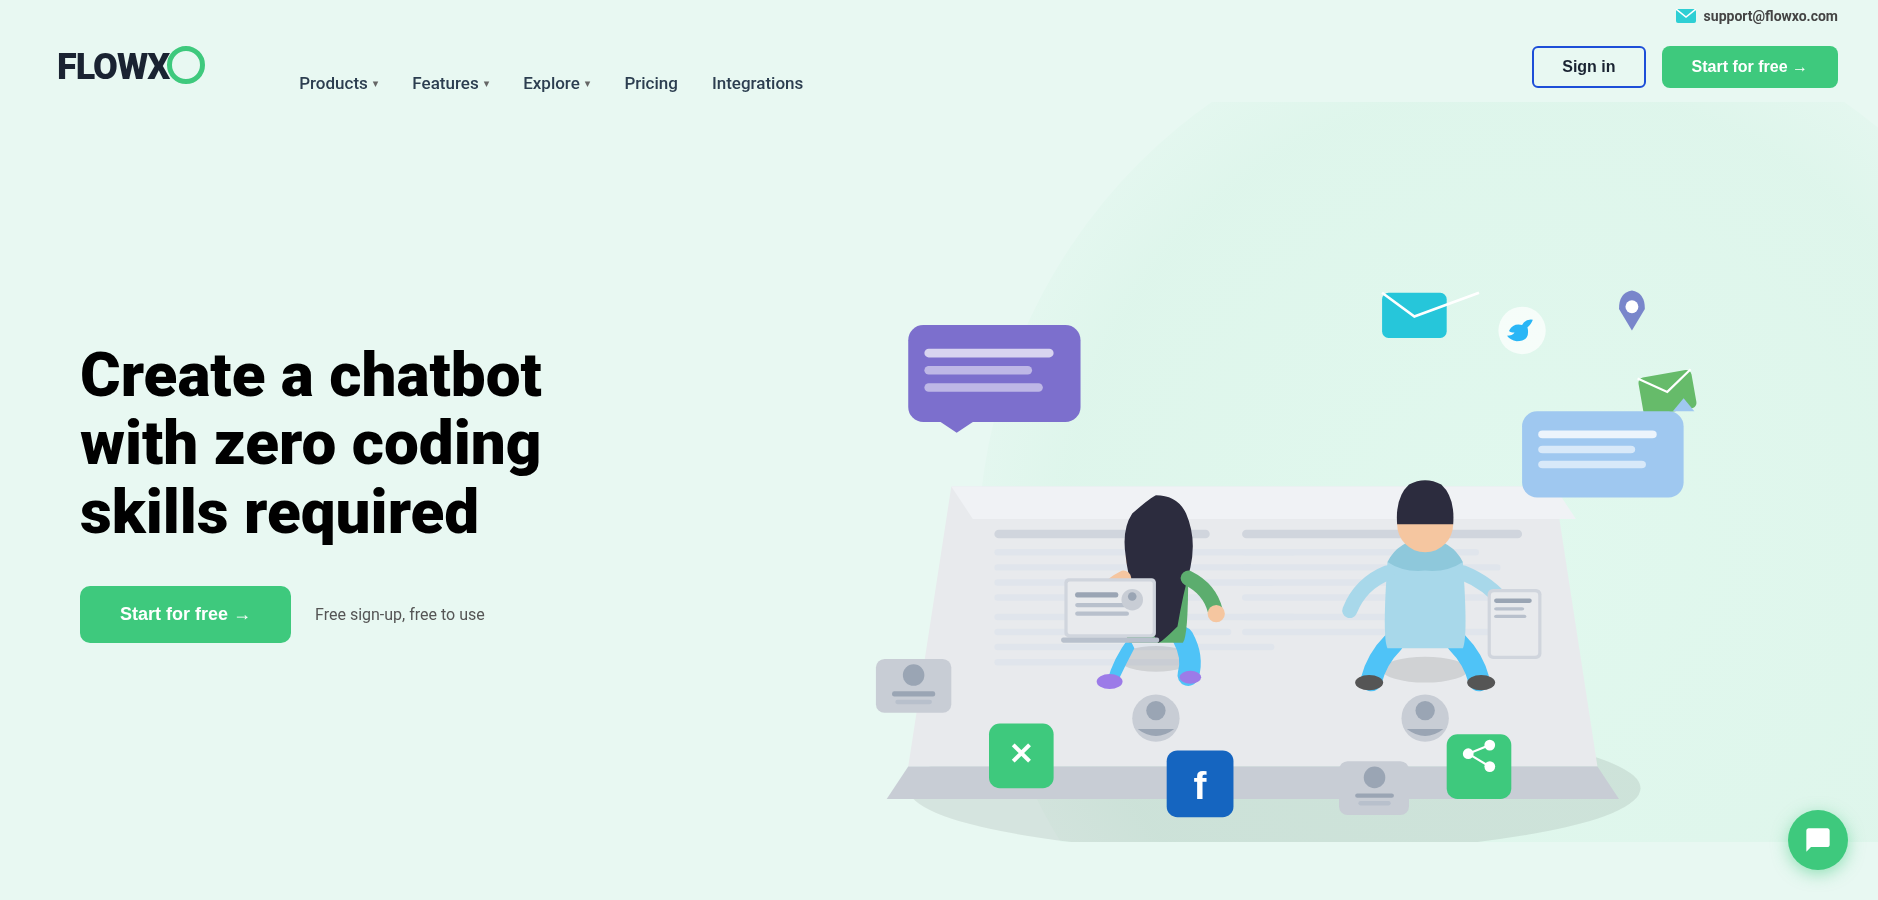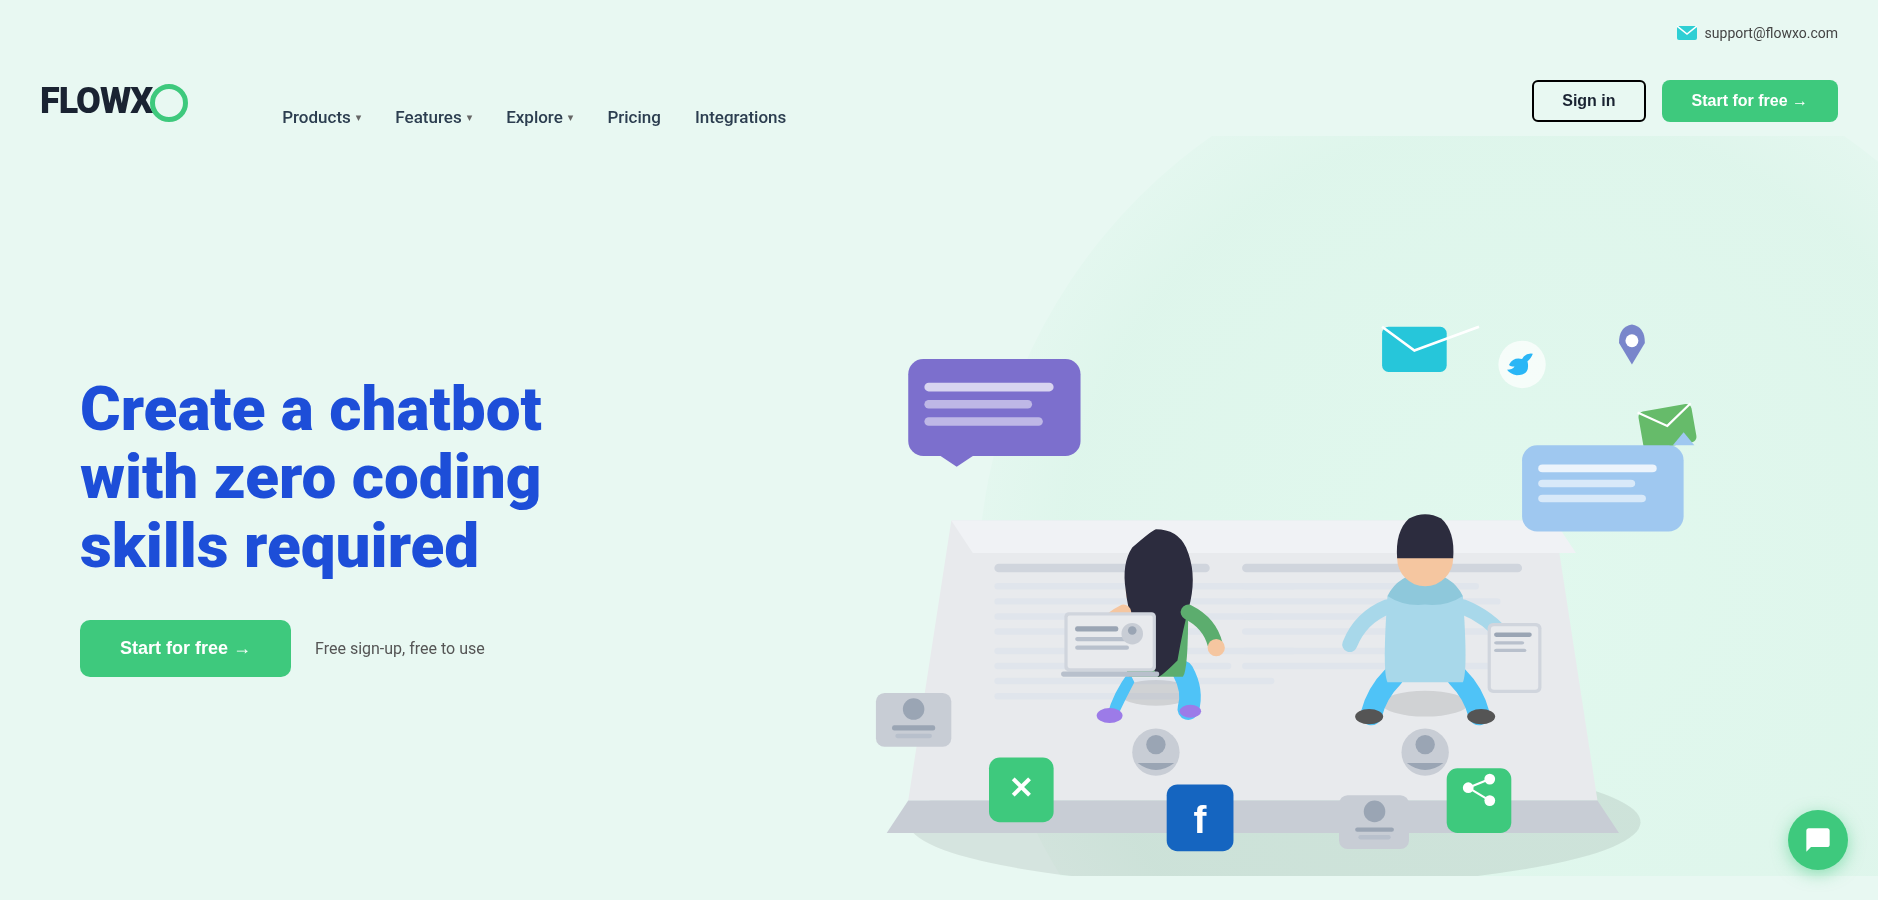--- a/index.html
+++ b/index.html
@@ -10,43 +10,45 @@
       min-height: 900px;
       overflow-x: hidden;
       position: relative;
     }
 
     
     .top-bar {
       display: flex;
       justify-content: flex-end;
       align-items: center;
-      padding: 25px 40px;
+      padding: 8px 40px;
       background: transparent;
+      font-weight: bold;
     }
     .top-bar-email {
       display: flex;
       align-items: center;
       gap: 8px;
       font-size: 14px;
       color: #444;
     }
 
     
     .navbar {
       display: flex;
       align-items: center;
       justify-content: space-between;
       padding: 0 40px 0 40px;
       height: 70px;
     }
     .logo {
       display: flex;
-      align-items: flex-end;
+      align-items: flex-start;
       gap: 2px;
+      margin-left: 17px;
     }
     .logo-text {
       font-size: 36px;
       font-weight: 900;
       color: #1a2332;
       letter-spacing: -1px;
     }
     .logo-circle {
       width: 38px;
       height: 38px;
@@ -81,21 +83,21 @@
       align-items: center;
       flex: 1;
       margin-top: 32px;
     }
     .nav-actions {
       display: flex;
       align-items: center;
       gap: 16px;
     }
     .btn-signin {
-      border: 2px solid #000000;
+      border: 2px solid #1d4ed8;
       background: transparent;
       color: #1a2332;
       font-size: 16px;
       font-weight: 600;
       padding: 10px 28px;
       border-radius: 6px;
       cursor: pointer;
     }
     .btn-start {
       background: #3ec97d;
@@ -120,21 +122,21 @@
       position: relative;
       overflow: hidden;
     }
     .hero-left {
       flex: 0 0 520px;
       z-index: 2;
     }
     .hero-headline {
       font-size: 62px;
       font-weight: 900;
-      color: #1d4ed8;
+      color: #000000;
       line-height: 1.1;
       margin-bottom: 40px;
     }
     .hero-cta {
       display: flex;
       align-items: center;
       gap: 24px;
     }
     .btn-hero-start {
       background: #3ec97d;

